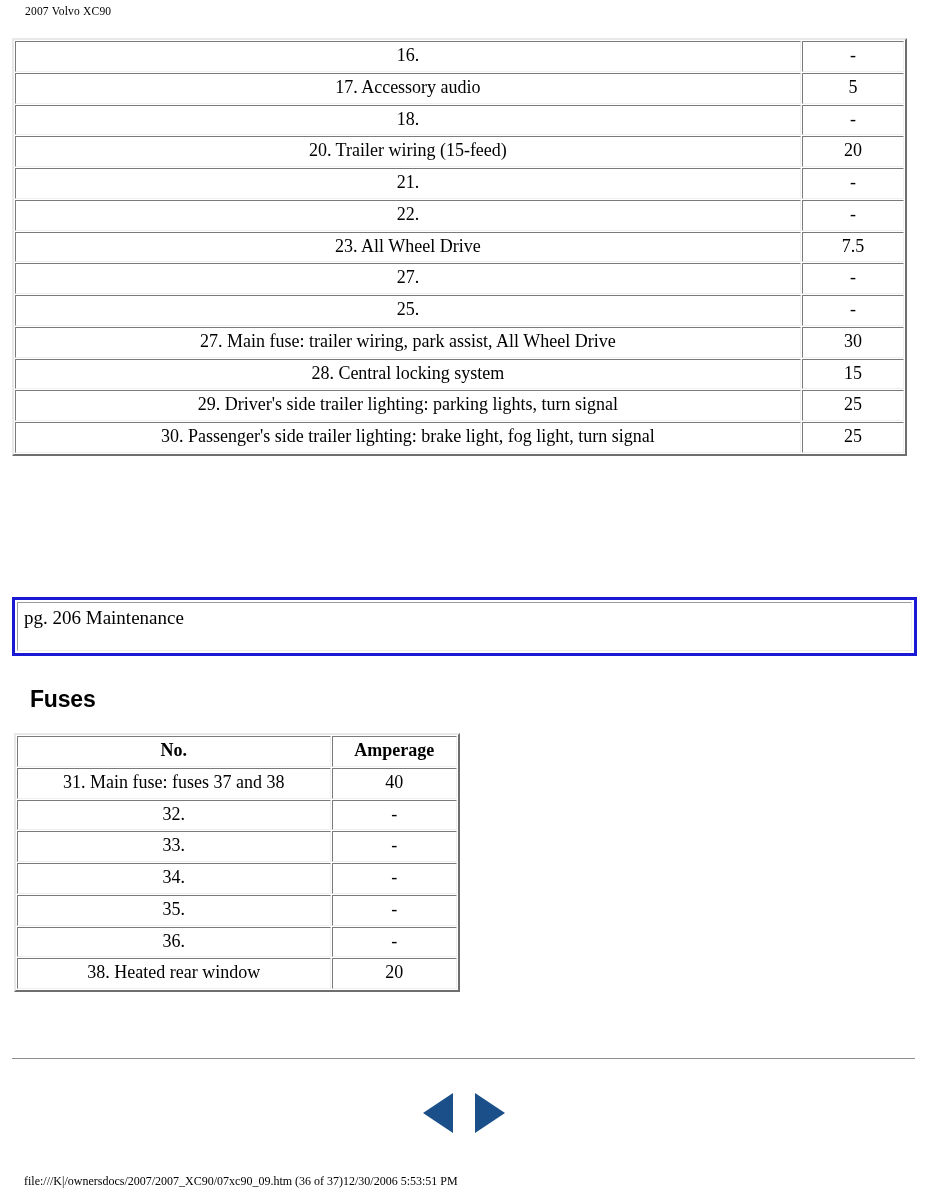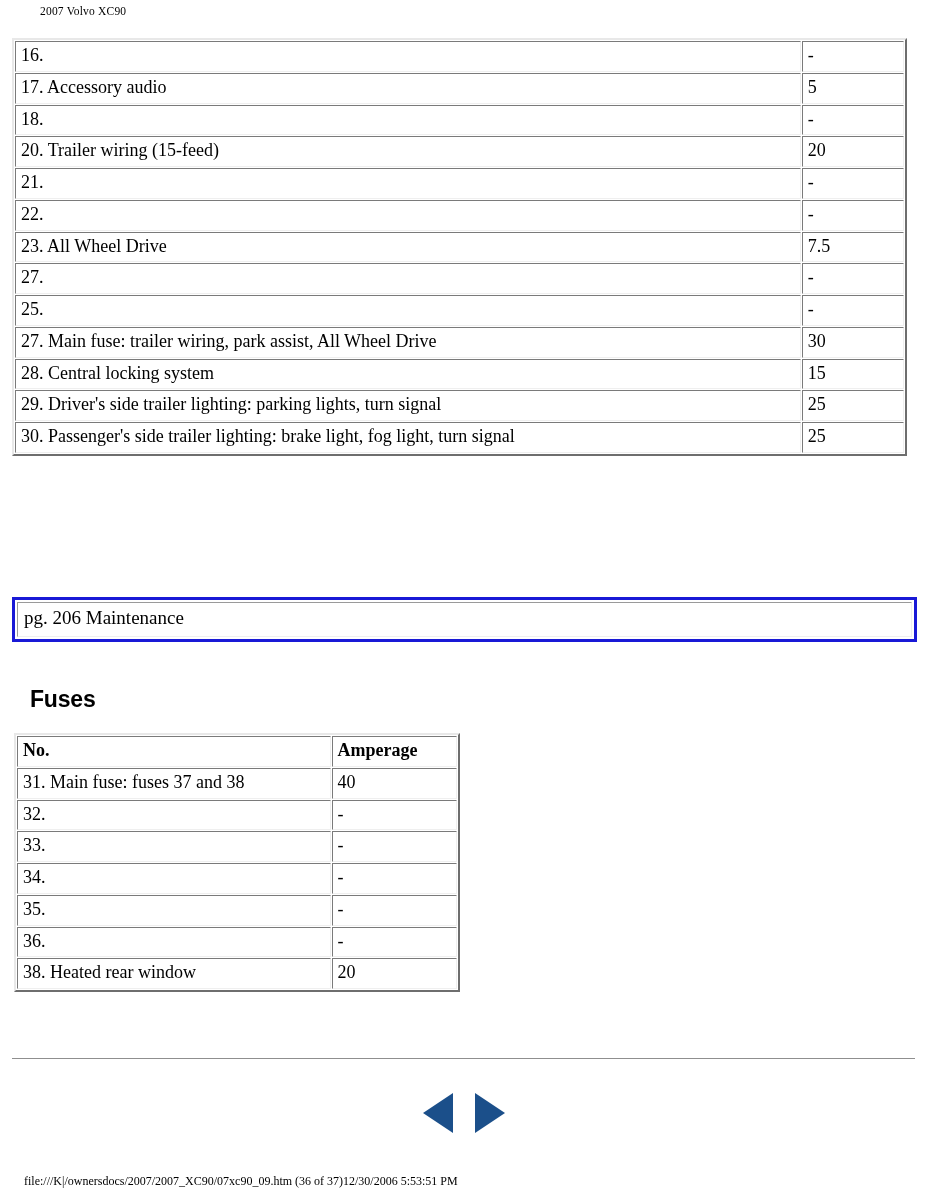--- a/index.html
+++ b/index.html
@@ -13,21 +13,21 @@
     height: 1200px;
     position: relative;
     overflow: hidden;
     font-family: "Liberation Serif", "DejaVu Serif", serif;
     color: #000000;
   }
 
   
   .page-header {
     position: absolute;
-    left: 40px;
+    left: 25px;
     top: 5px;
     font-family: "Liberation Serif", "DejaVu Serif", serif;
     font-size: 11.5px;
     letter-spacing: 0.2px;
     color: #000;
     white-space: nowrap;
   }
 
   
   table.doc-table {
@@ -38,21 +38,21 @@
     border-color: #e8e8e8 #6e6e6e #6e6e6e #e8e8e8;
     box-sizing: border-box;
   }
   table.doc-table td, table.doc-table th {
     border: 1px solid;
     border-color: #7a7a7a #efefef #efefef #7a7a7a;
     padding: 2px 5px 3px 5px;
     font-family: "Liberation Serif", "DejaVu Serif", serif;
     font-size: 18px;
     line-height: 1.32;
-    text-align: left;
+    text-align: center;
     vertical-align: top;
     font-weight: normal;
     background: #ffffff;
     white-space: nowrap;
   }
   table.doc-table th {
     font-weight: bold;
   }
 
   
@@ -72,21 +72,21 @@
     top: 597px;
     width: 905px;
     box-sizing: border-box;
     border: 3px solid #1919d6;
     background: #ffffff;
     padding: 2px;
   }
   .page-box-inner {
     border: 1px solid;
     border-color: #9a9a9a #efefef #efefef #9a9a9a;
-    padding: 3px 6px 6px 6px;
+    padding: 3px 6px 20px 6px;
     font-family: "Liberation Serif", "DejaVu Serif", serif;
     font-size: 19px;
     line-height: 1.25;
     color: #000;
   }
 
   
   .section-heading {
     position: absolute;
     left: 14px;

